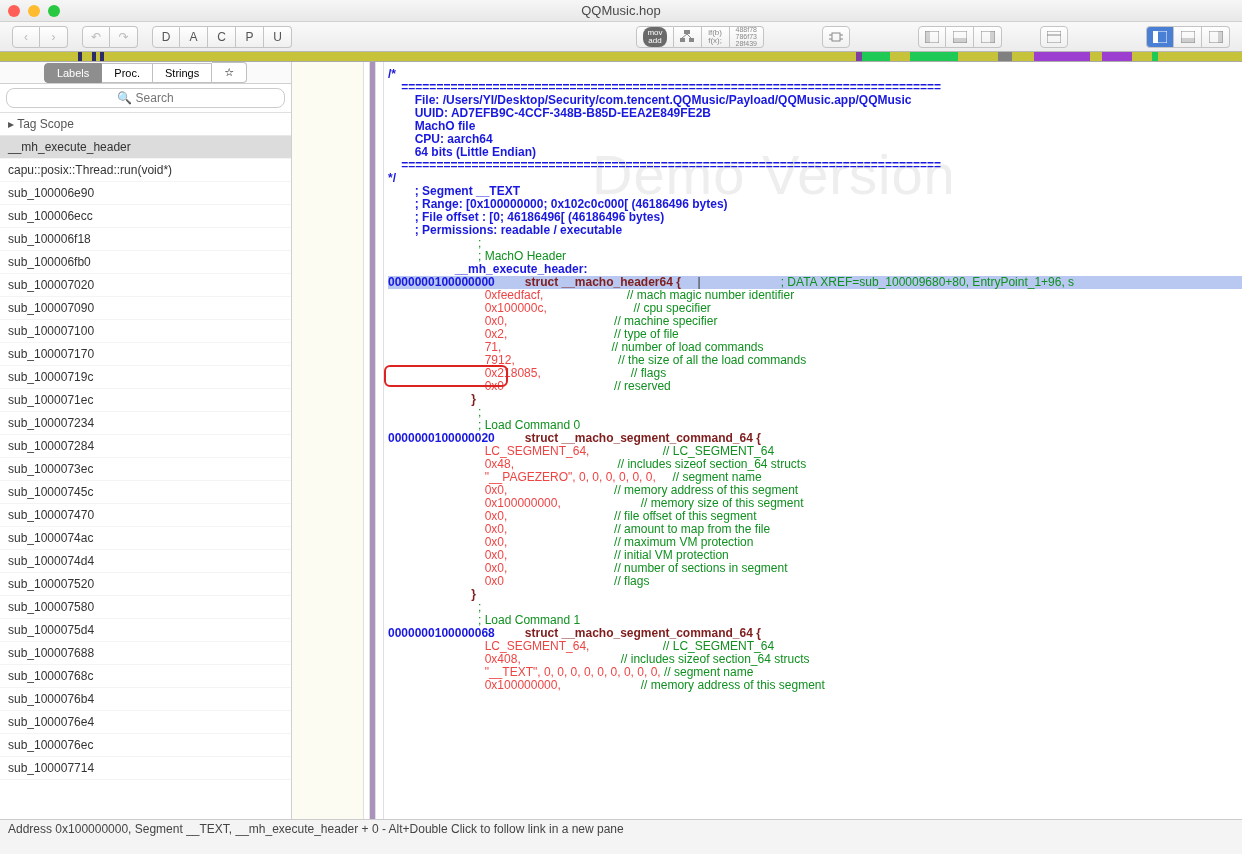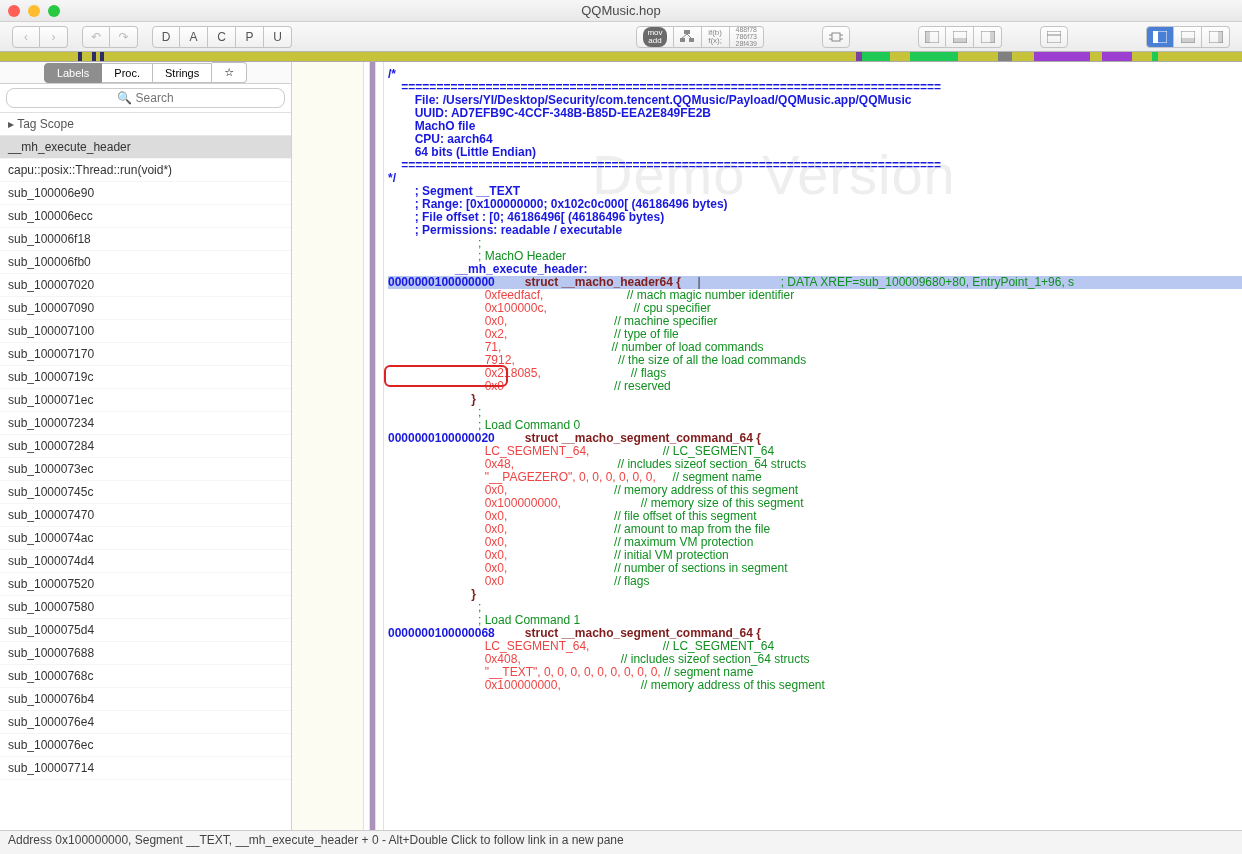--- a/index.html
+++ b/index.html
@@ -42,21 +42,21 @@
 .mini-gutter .g2 { width:6px; background:#fff; border-right:1px solid #e0e0e0;}
 .mini-gutter .g3 { width:6px; background:#a993bd; border-right:1px solid #e0e0e0;}
 .mini-gutter .g4 { width:6px; background:#fff;}
 .code-area { flex: 1; font-family: Menlo, Monaco, monospace; font-size: 12px; line-height: 13px; padding: 6px 0 0 4px; white-space: pre; color: #333; position: relative; overflow:hidden; }
 .c-blue { color: #1818e0; font-weight: bold; }
 .c-green { color: #109020; }
 .c-red { color: #ef4444; }
 .c-black { color: #7f1d1d; font-weight: bold;}
 .hl-line { background: #b8c8f0; display: block; width: 100%; }
 .red-box { position: absolute; border: 2px solid #d22; border-radius: 6px; pointer-events:none; }
-.status-bar { height: 24px; background: #f4f4f4; border-top: 1px solid #ccc; font-size: 12px; color: #444; padding: 2px 8px; }
+.status-bar { height: 35px; background: #f4f4f4; border-top: 1px solid #ccc; font-size: 12px; color: #444; padding: 2px 8px; }
 .blue-btn { background:#4a7fd6; color:#fff; }
 svg { display:block; }
 </style>
 </head>
 <body>
 
 <div class="title-bar">
   <div class="traffic">
     <div class="dot" style="background:#ff5f57"></div>
     <div class="dot" style="background:#febc2e"></div>

